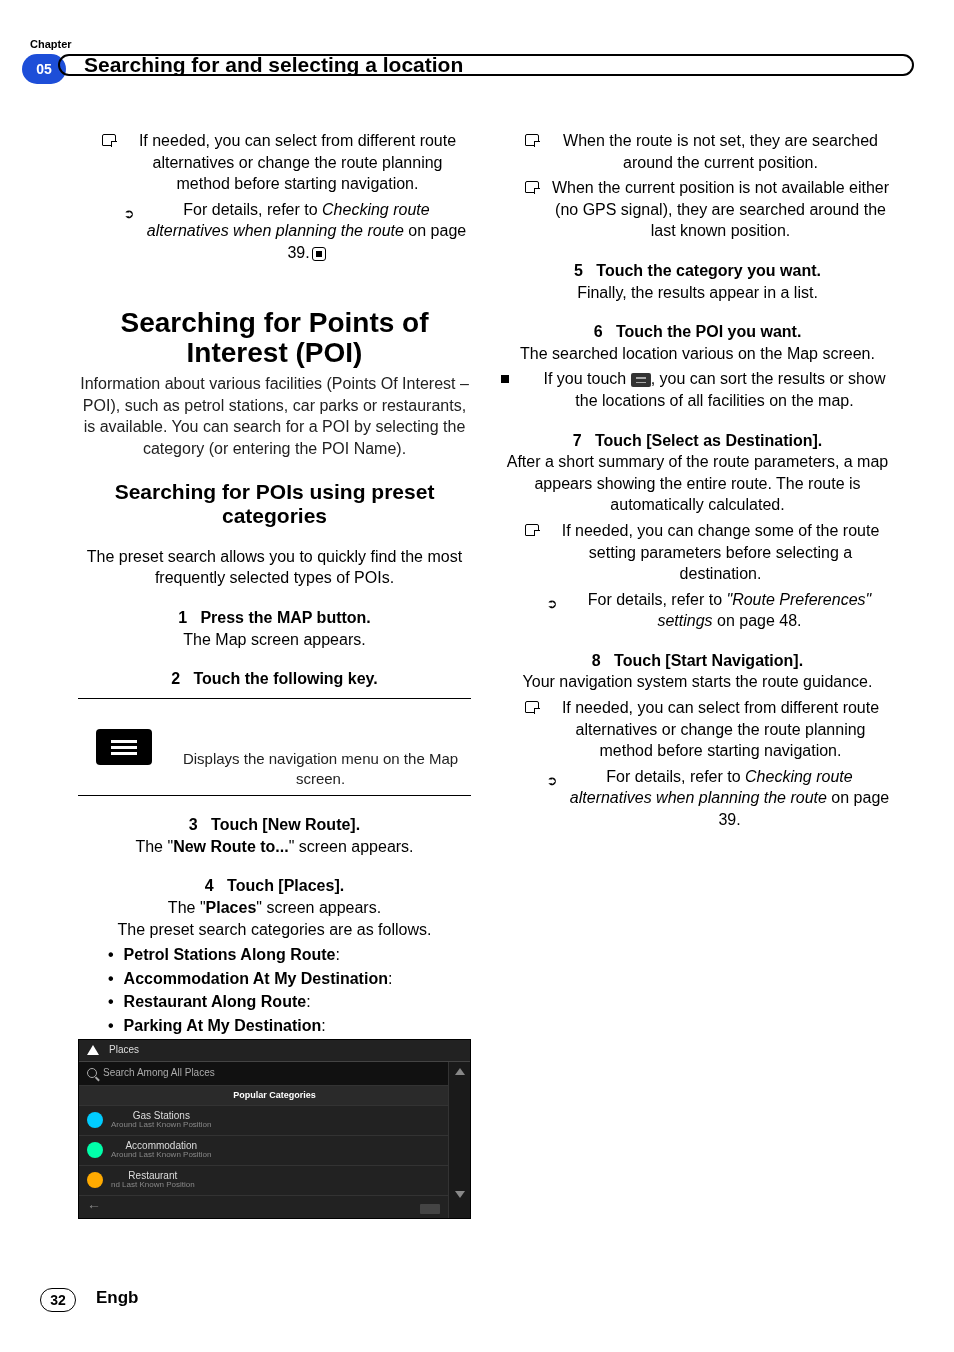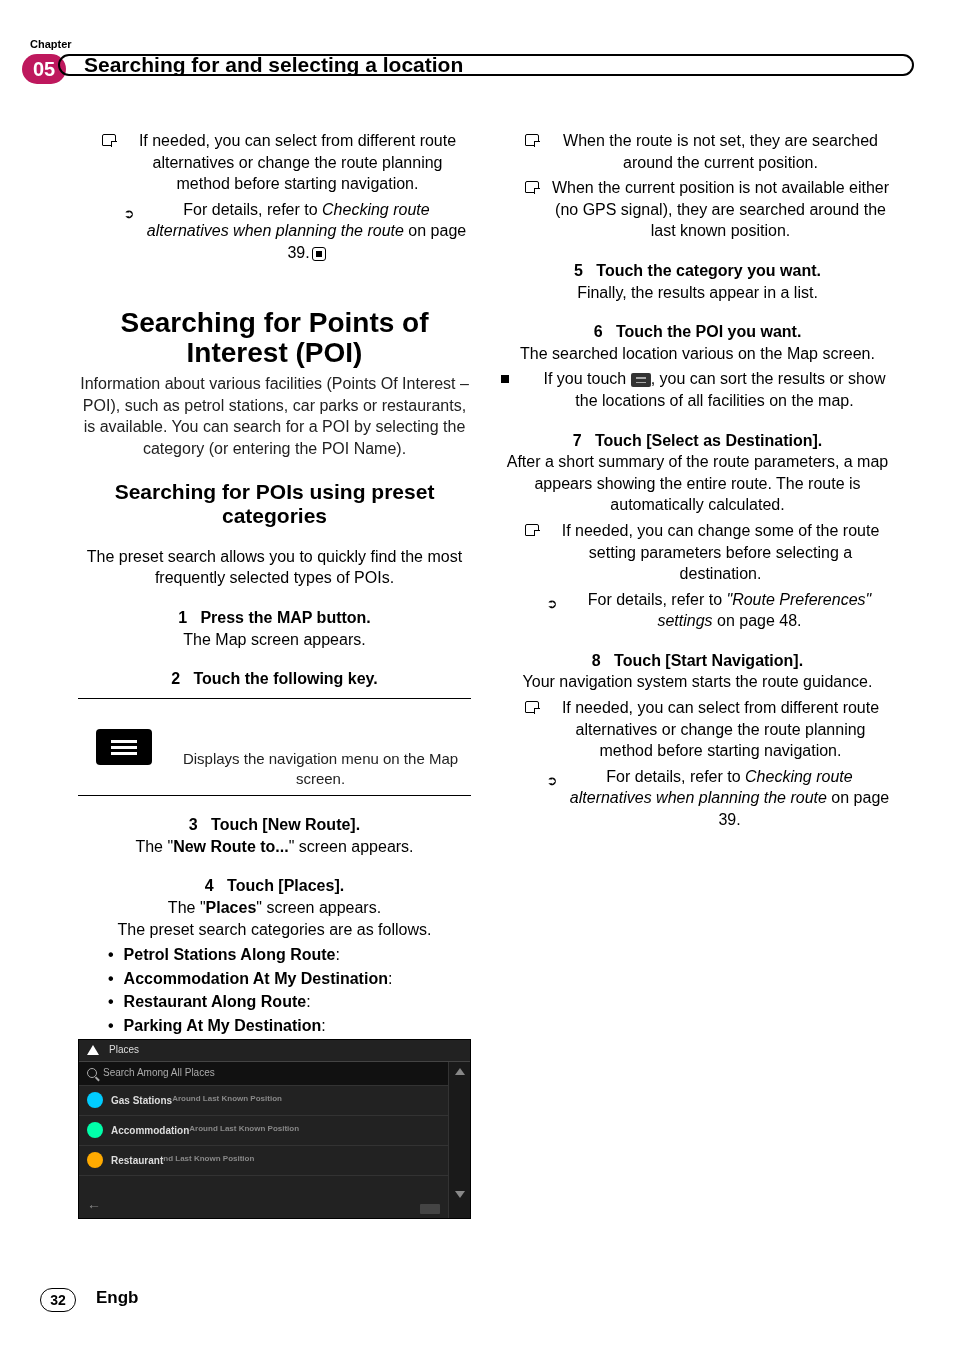--- a/index.html
+++ b/index.html
@@ -24,27 +24,27 @@
     left: 30px;
     font-size: 11px;
     font-weight: bold;
   }
   .chapter-bubble {
     position: absolute;
     top: 54px;
     left: 22px;
     width: 44px;
     height: 30px;
-    background: #be185d;
+    background: #1d4ed8;
     color: #fff;
     border-radius: 15px;
     display: flex;
     align-items: center;
     justify-content: center;
-    font-size: 20px;
+    font-size: 14px;
     font-weight: bold;
   }
   .title-bar {
     position: absolute;
     top: 54px;
     left: 58px;
     right: 40px;
     height: 22px;
     border: 2px solid #000;
     border-radius: 15px;
@@ -247,21 +247,21 @@
     border-bottom: 1px solid #333;
     display: flex;
     align-items: center;
     padding: 0 8px;
     background: #222;
   }
   .ss-row-icon {
     width: 16px; height: 16px; border-radius: 50%; margin-right: 8px;
     display:flex; align-items:center; justify-content:center; font-size:9px;
   }
-  .ss-row-text { display: flex; line-height: 1.1; font-weight: bold; }
+  .ss-row-text { display: flex; flex-direction: column; line-height: 1.1; }
   .ss-row-sub { font-size: 8px; color: #888; }
   .ss-side {
     position: absolute;
     right: 0;
     top: 22px;
     bottom: 0;
     width: 22px;
     background: #1a1a1a;
     border-left: 1px solid #333;
     display: flex;
@@ -427,20 +427,21 @@
 
     <div class="screenshot">
       <div class="ss-top">
         <div class="ss-top-tri"></div>
         <span>Places</span>
       </div>
       <div class="ss-search">
         <div class="ss-mag"></div>
         <span>Search Among All Places</span>
       </div>
+      <div class="ss-popcat">Popular Categories</div>
       <div class="ss-row">
         <div class="ss-row-icon" style="background:#0cf;"></div>
         <div class="ss-row-text">
           <span>Gas Stations</span>
           <span class="ss-row-sub">Around Last Known Position</span>
         </div>
       </div>
       <div class="ss-row">
         <div class="ss-row-icon" style="background:#0fa;"></div>
         <div class="ss-row-text">

